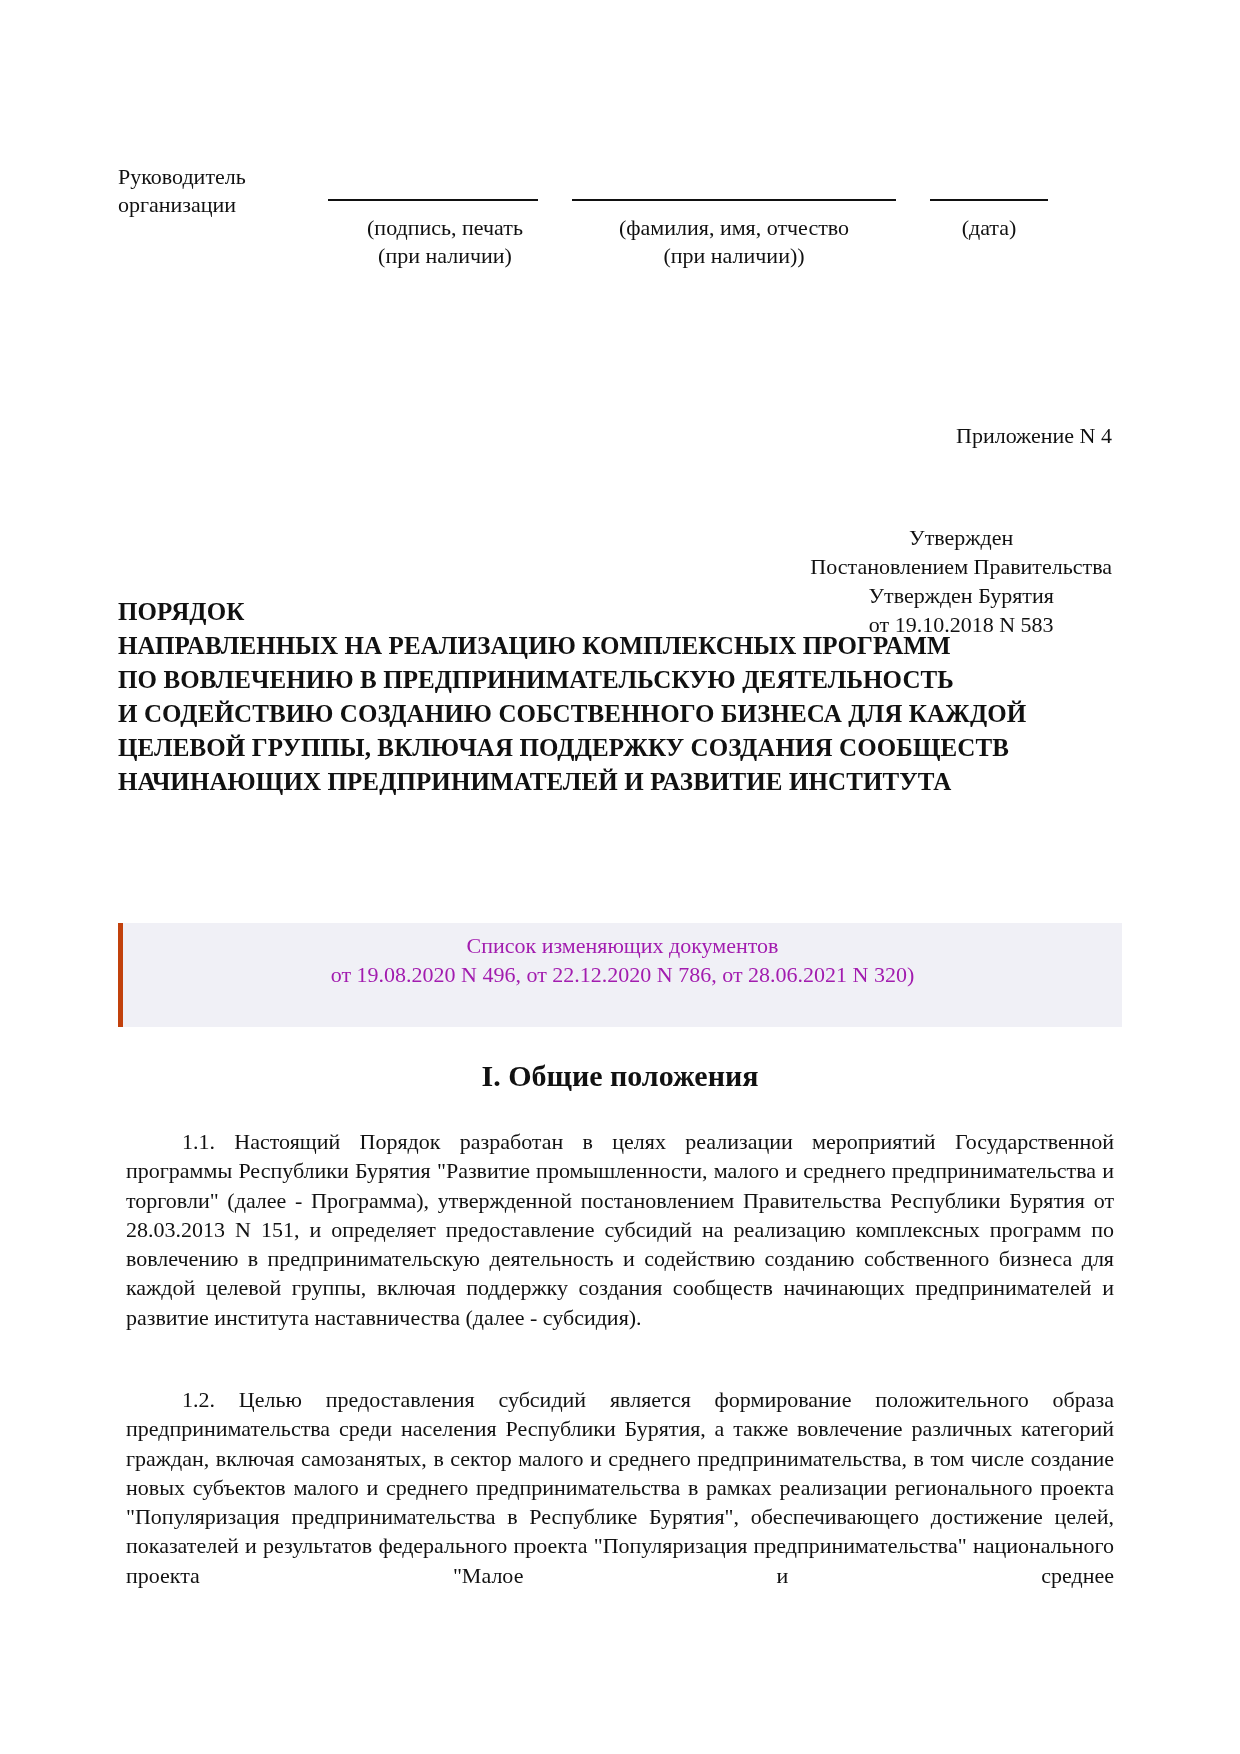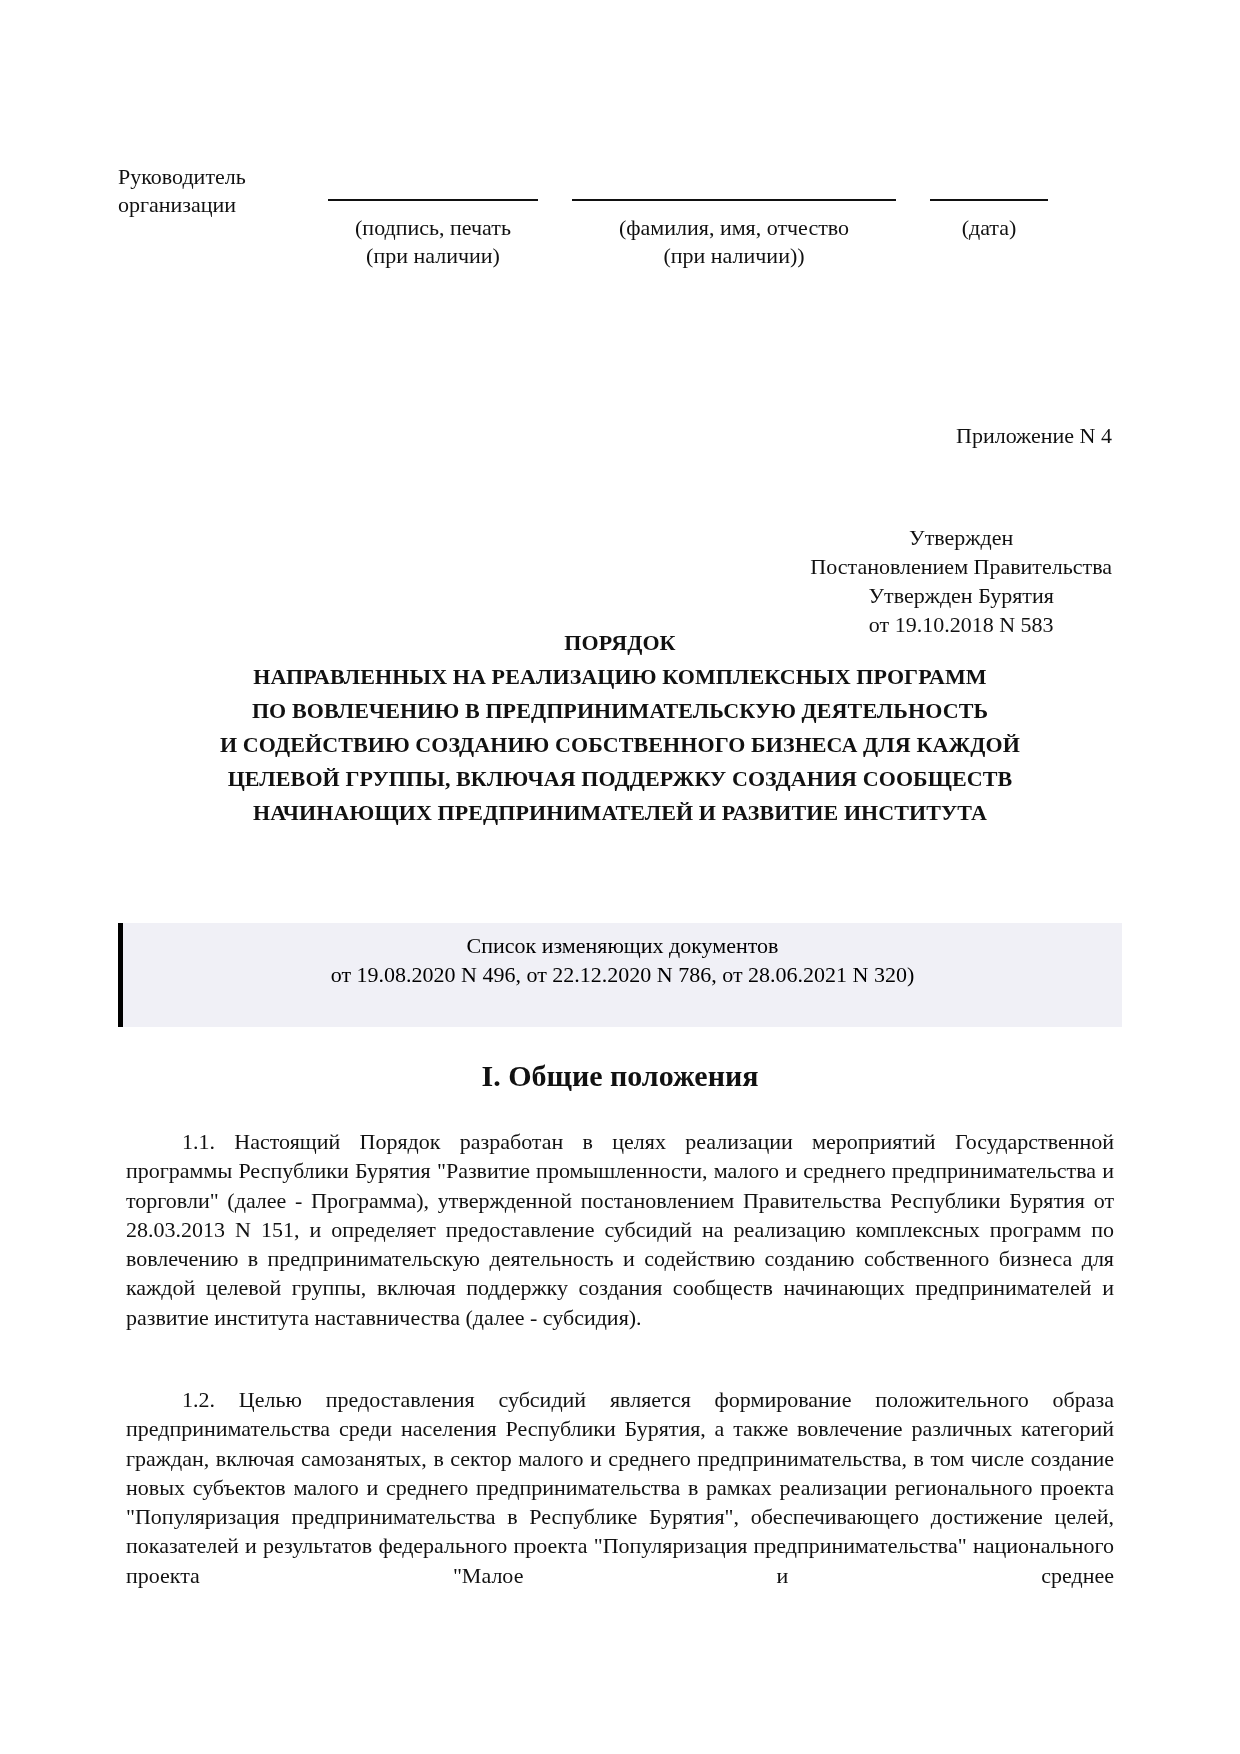--- a/index.html
+++ b/index.html
@@ -3,43 +3,43 @@
   <meta charset="utf-8">
   <style>
     html, body { margin: 0; padding: 0; background: #ffffff; }
     body { width: 1240px; height: 1754px; position: relative; overflow: hidden;
            font-family: "Liberation Serif", serif; color: #111; font-size: 22px; }
     .abs { position: absolute; }
     .sig-label { left: 118px; top: 163px; line-height: 28px; }
     .sig-line { height: 1.5px; background: #111; top: 199px; }
     .sig-cap { text-align: center; line-height: 28px; top: 214px; }
     .right-block { right: 128px; text-align: center; line-height: 29px; }
-    .title { left: 118px; right: 118px; top: 626px; text-align: center; font-weight: bold;
-             font-size: 22px; line-height: 34px; letter-spacing: 0.1px; }
+    .title { left: 118px; right: 118px; top: 595px; text-align: left; font-weight: bold;
+             font-size: 25px; line-height: 34px; letter-spacing: 0.1px; }
     .rev { left: 118px; right: 118px; top: 923px; height: 104px; background: #f0f0f6;
-           border-left: 5px solid #000000; color: #000000; text-align: center;
+           border-left: 5px solid #c2410c; color: #a21caf; text-align: center;
            line-height: 29px; padding-top: 8px; box-sizing: border-box; }
     .section-h { left: 118px; right: 118px; top: 1059px; text-align: center; font-weight: bold; font-size: 30px; }
     .para { left: 118px; right: 118px; text-align: justify; line-height: 29.3px; }
     .para .indent { display: inline-block; width: 56px; }
     .para p { margin: 8px; text-align-last: left; }
   </style>
 </head>
 <body>
 
 <div class="abs sig-label">
   <div>Руководитель</div>
   <div>организации</div>
 </div>
 
 <div class="abs sig-line" style="left:328px;width:210px;"></div>
 <div class="abs sig-line" style="left:572px;width:324px;"></div>
 <div class="abs sig-line" style="left:930px;width:118px;"></div>
 
-<div class="abs sig-cap" style="left:318px;width:230px;">
+<div class="abs sig-cap" style="left:330px;width:230px;">
   <div>(подпись, печать</div>
   <div>(при наличии)</div>
 </div>
 <div class="abs sig-cap" style="left:572px;width:324px;">
   <div>(фамилия, имя, отчество</div>
   <div>(при наличии))</div>
 </div>
 <div class="abs sig-cap" style="left:930px;width:118px;">
   <div>(дата)</div>
 </div>

